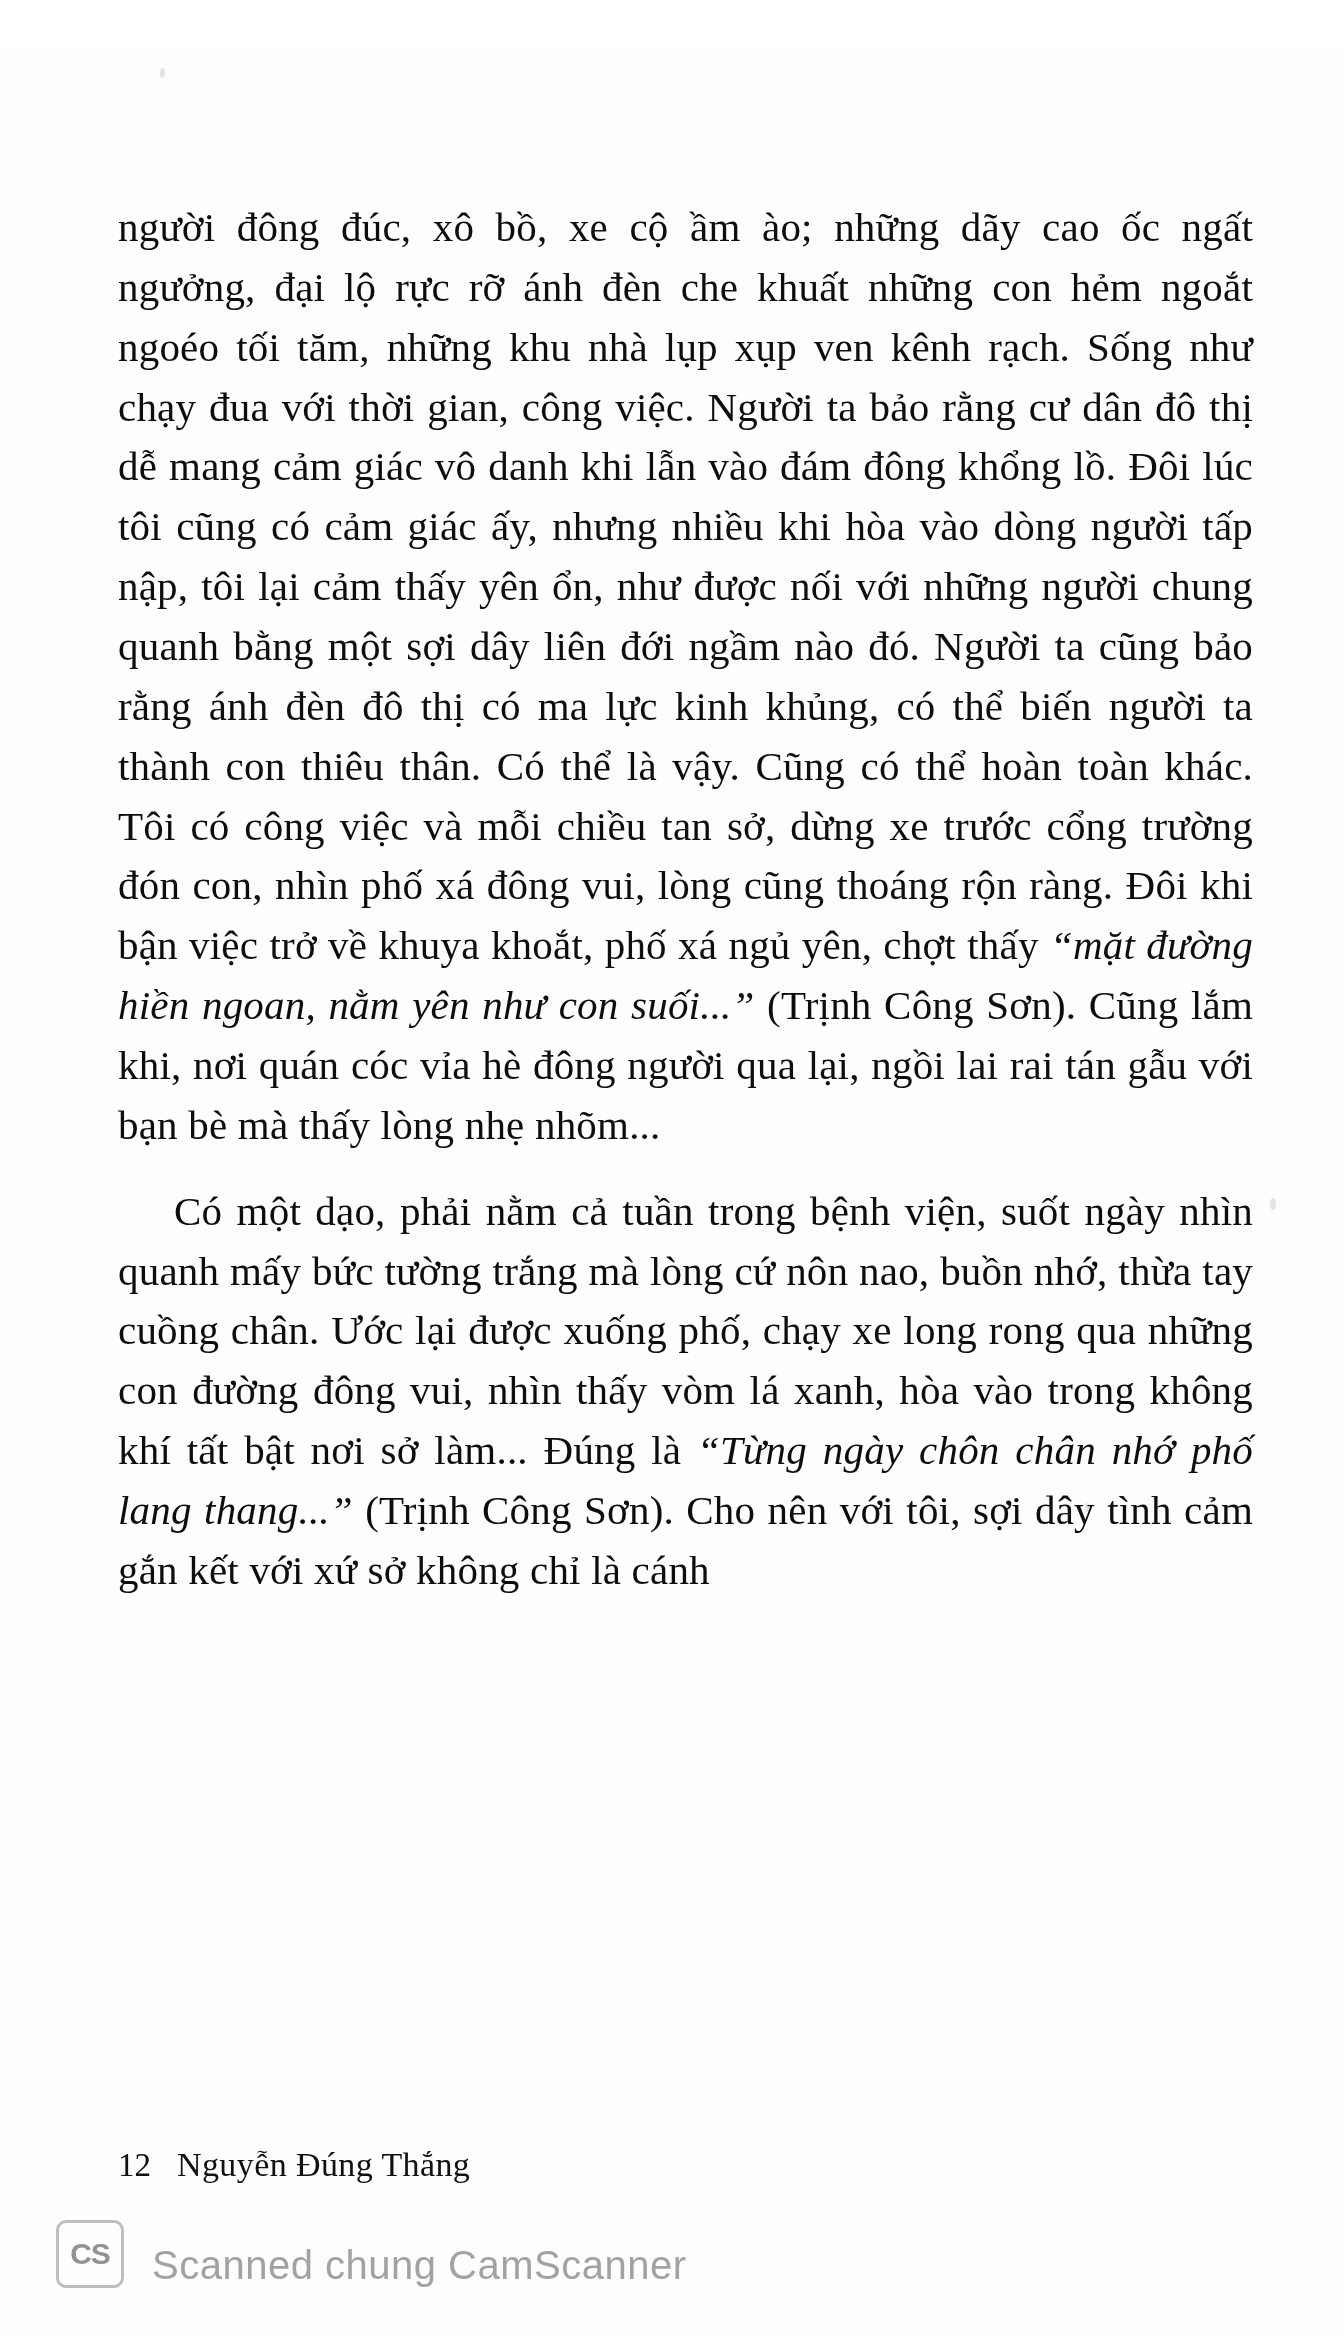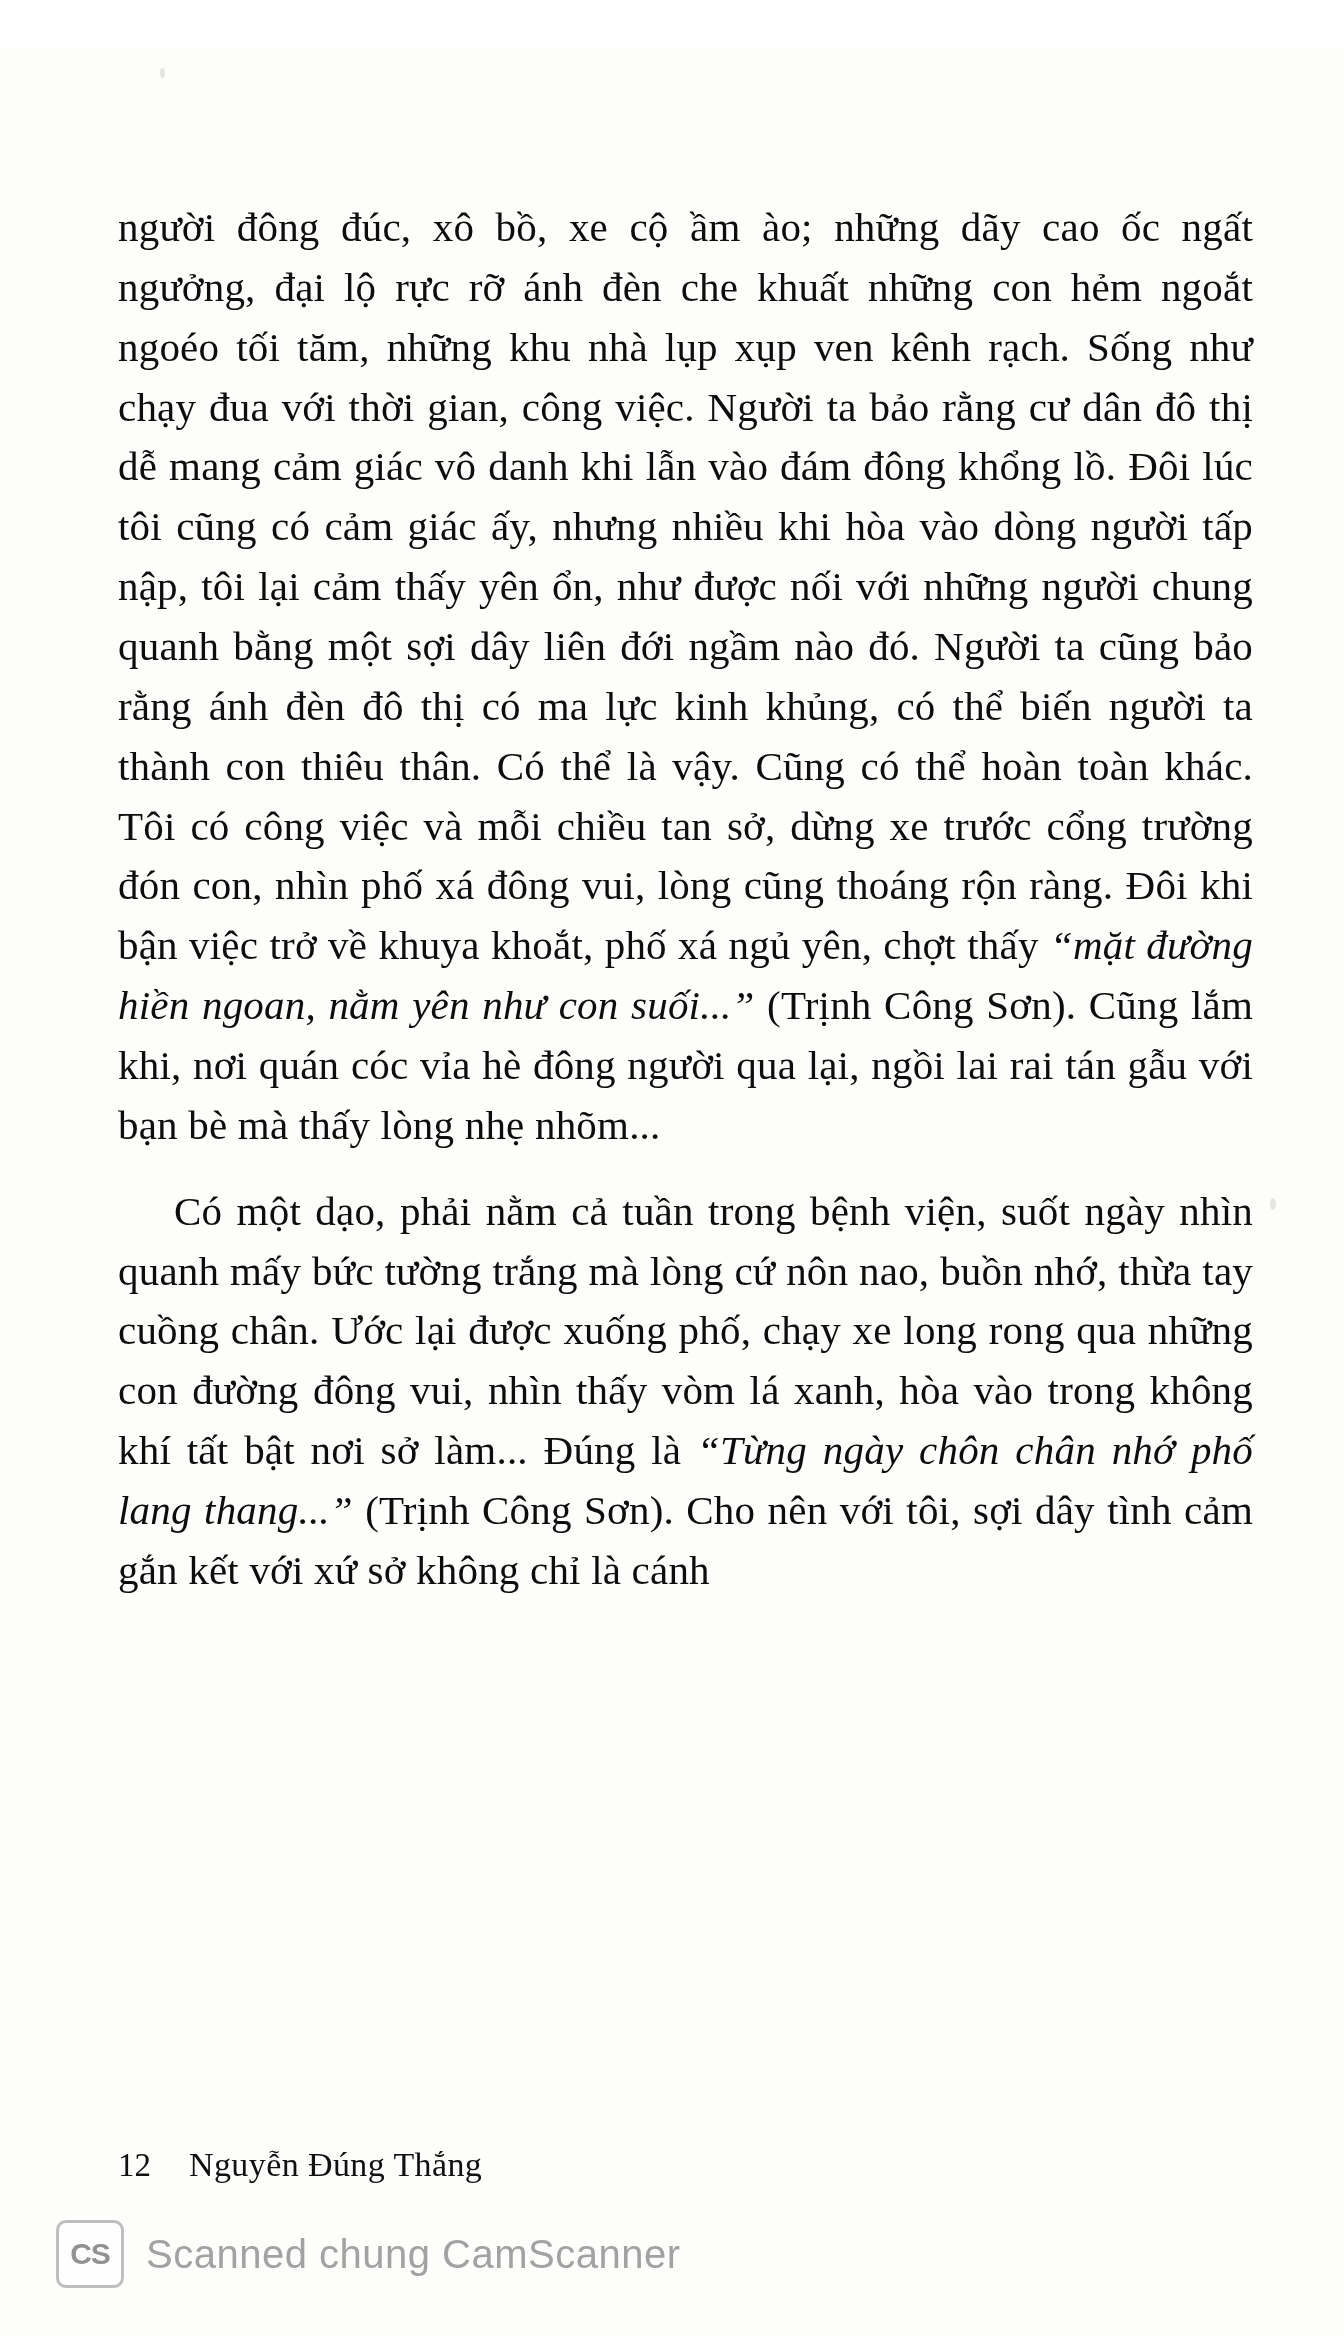--- a/index.html
+++ b/index.html
@@ -52,43 +52,43 @@
   .quote {
     font-style: italic;
   }
 
   .footer {
     position: absolute;
     left: 118px;
     bottom: 152px;
     display: flex;
     align-items: baseline;
-    gap: 38px;
+    gap: 26px;
   }
 
   .folio {
     font-size: 33px;
     font-family: "Liberation Serif", serif;
     color: #111;
   }
 
   .running-head {
     font-size: 34px;
     font-family: "Liberation Serif", serif;
     color: #111;
     letter-spacing: 0.4px;
   }
 
   .watermark {
     position: absolute;
     left: 56px;
     bottom: 48px;
     display: flex;
-    align-items: center;
-    gap: 22px;
+    align-items: flex-end;
+    gap: 28px;
     opacity: 0.92;
   }
 
   .cs-badge {
     width: 62px;
     height: 62px;
     border-radius: 10px;
     background: #ffffff;
     border: 3px solid #b9b9b9;
     display: flex;

